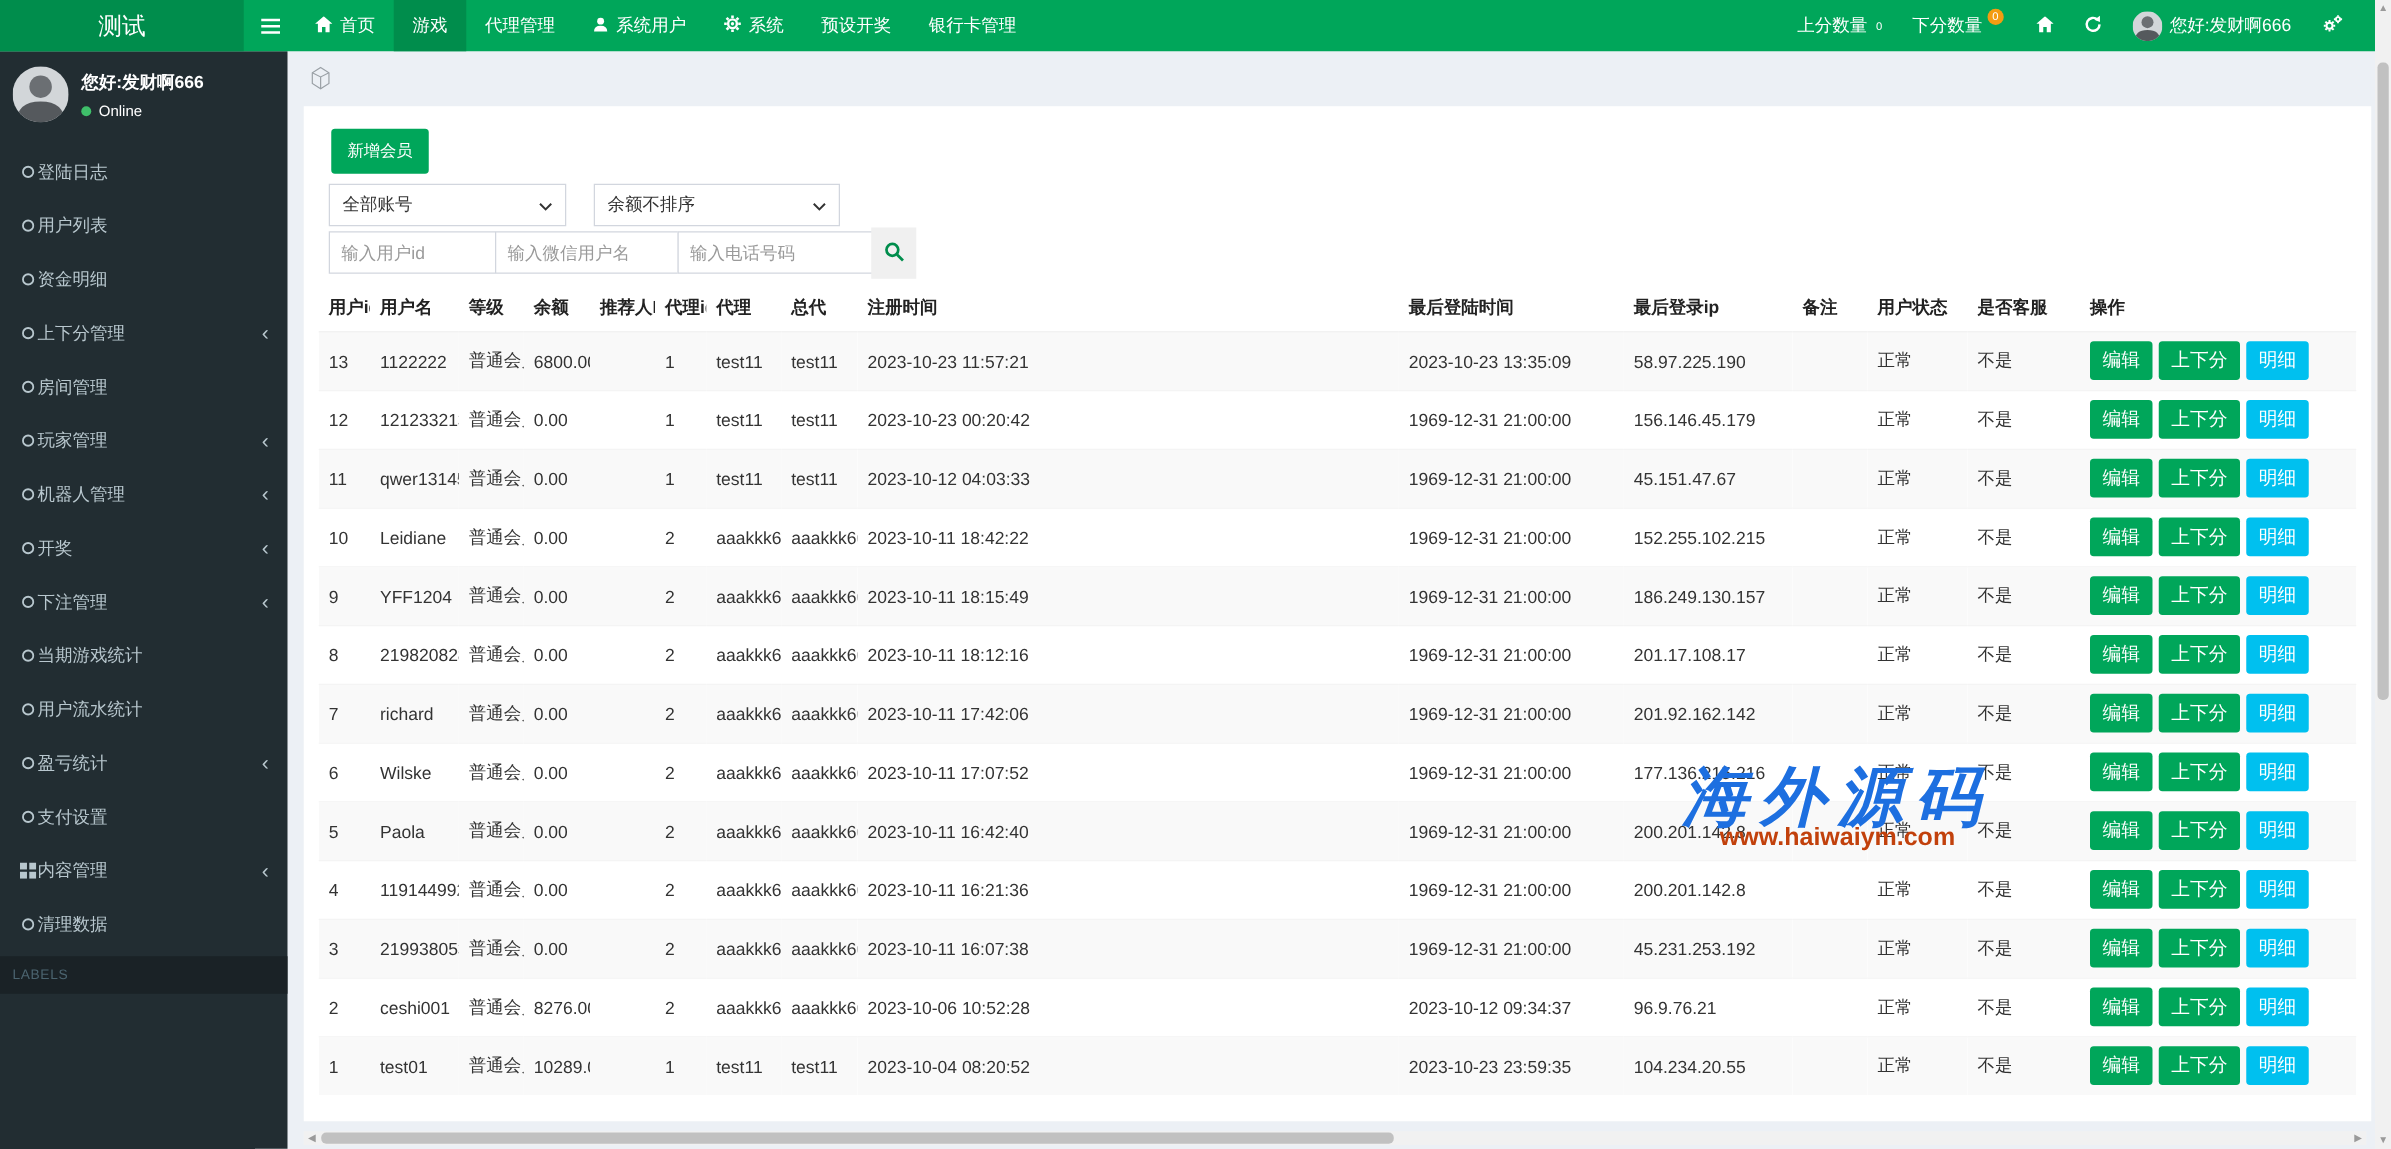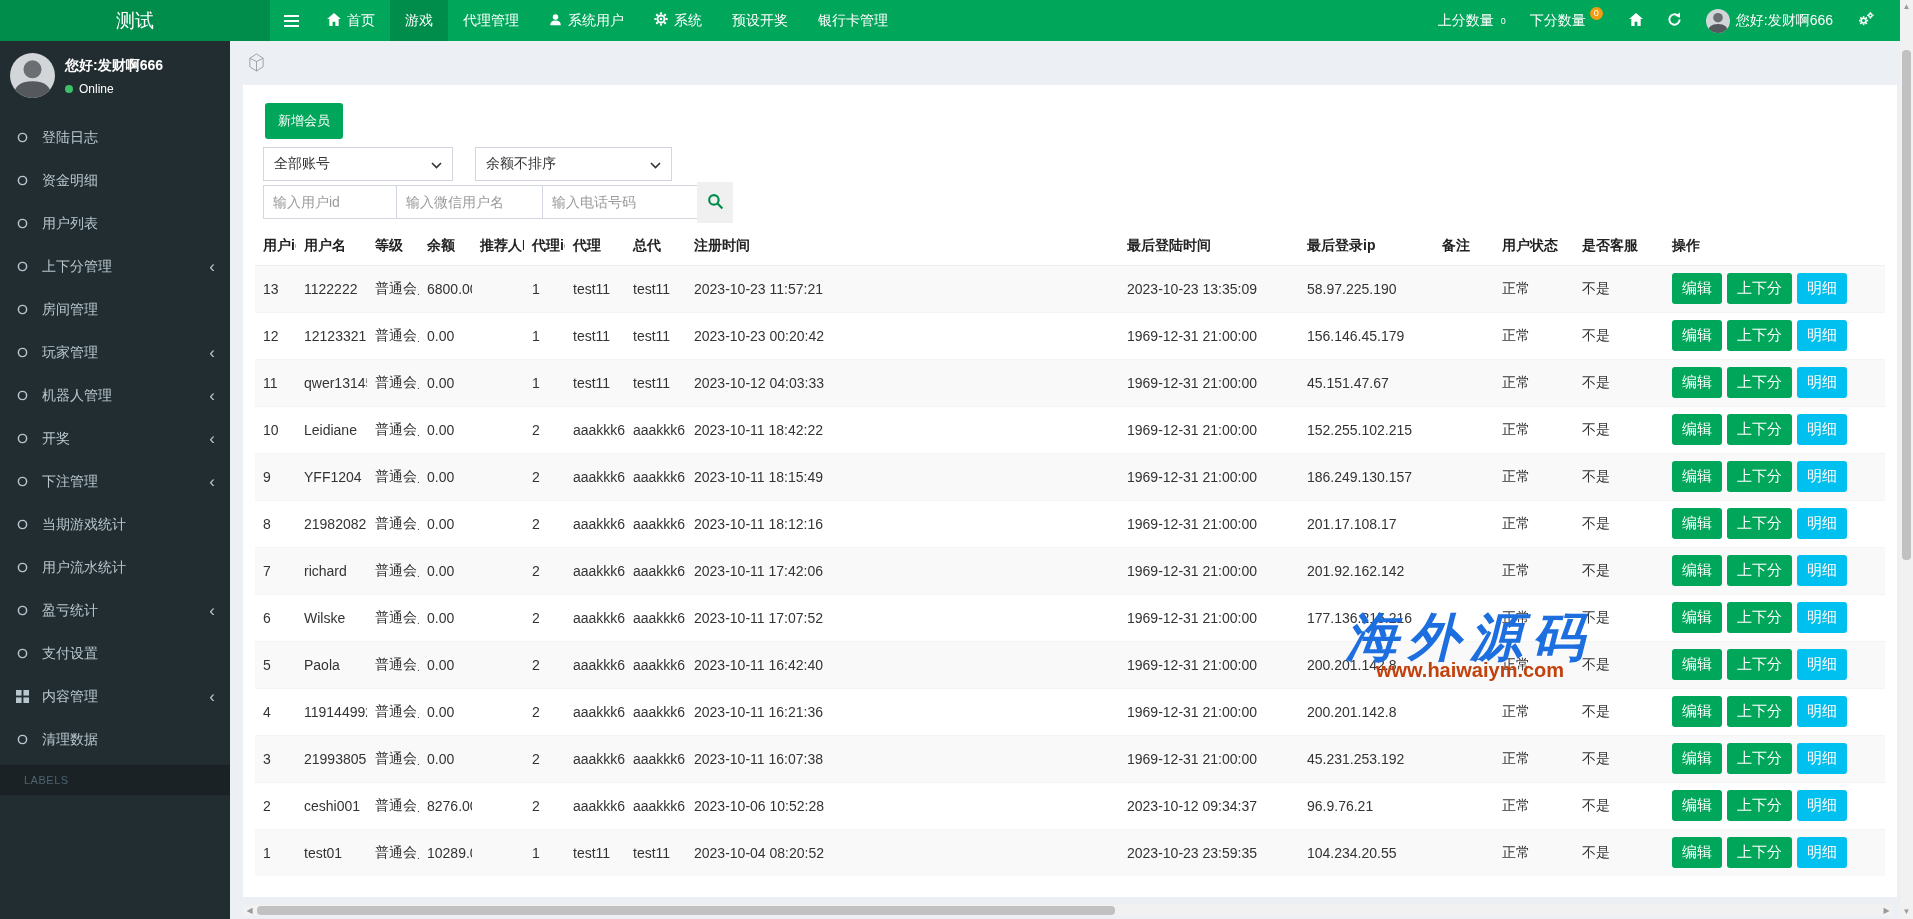--- a/index.html
+++ b/index.html
@@ -2,21 +2,21 @@
 <html><head>
 <meta charset="utf-8">
 <style>
   * { margin:0; padding:0; box-sizing:border-box; }
   html,body { width:1913px; height:919px; overflow:hidden;
     font-family:"Liberation Sans","DejaVu Sans",sans-serif; background:#ecf0f5; }
 
   
   .navbar { position:absolute; top:0; left:0; width:100%; height:41px; background:#00a65a; z-index:50;
     display:flex; align-items:stretch; }
-  .brand { width:270px; background:#008d4c; color:#fff; font-size:19px;
+  .brand { width:195px; background:#008d4c; color:#fff; font-size:19px;
     display:flex; align-items:center; justify-content:center; flex:0 0 auto; }
   .nav-left { display:flex; align-items:stretch; }
   .hamburger { width:42px; display:flex; flex-direction:column; justify-content:center; align-items:center; gap:3px; cursor:pointer; }
   .hamburger i { display:block; width:15px; height:2px; background:#fff; }
   .nav-item { display:flex; align-items:center; gap:6px; padding:0 15px; color:#fff; font-size:14px; cursor:pointer; }
   .nav-item.active { background:#008d4c; }
   .nav-right { margin-left:auto; display:flex; align-items:center; padding-right:26px; }
   .nav-right .nav-item { padding:0 12px; }
   .score sup { font-size:9px; color:#fff; margin-left:1px; }
   .badge { background:#f39c12; color:#fff; font-size:9px; line-height:1; padding:2px 4px; border-radius:7px;
@@ -25,25 +25,25 @@
 
   
   .sidebar { position:absolute; top:41px; left:0; width:230px; bottom:0; background:#222d32; z-index:40; }
   .user-panel { display:flex; padding:12px 10px; gap:10px; }
   .avatar-lg { width:45px; height:45px; border-radius:50%; overflow:hidden; flex:0 0 auto; }
   .user-info { padding-top:4px; }
   .user-info .uname { color:#fff; font-size:14px; font-weight:bold; margin-bottom:7px; }
   .user-info .ustatus { color:#fff; font-size:12px; display:flex; align-items:center; gap:6px; }
   .dot { width:8px; height:8px; border-radius:50%; background:#3fbf6a; display:inline-block; }
   .menu { list-style:none; margin-top:6px; }
-  .menu-item { height:43px; display:flex; align-items:center; gap:13px; padding:0 15px; color:#b8c7ce; font-size:14px; cursor:pointer; }
+  .menu-item { height:43px; display:flex; align-items:center; gap:1px; padding:0 15px; color:#b8c7ce; font-size:14px; cursor:pointer; }
   .menu-item .mi-icon { width:14px; display:flex; justify-content:center; color:#b8c7ce; }
   .menu-item .chev { margin-left:auto; font-size:17px; line-height:1; color:#b8c7ce; }
   .menu-header { height:30px; background:#1a2226; color:#4b646f; font-size:11px; letter-spacing:.5px;
-    display:flex; align-items:center; padding:0 24px; margin-top:4px; }
+    display:flex; align-items:center; padding:0 10px; margin-top:4px; }
 
   
   .content { position:absolute; top:41px; left:230px; right:0; bottom:0; background:#ecf0f5; }
   .crumb-icon { position:absolute; left:17px; top:12px; }
   .panel { position:absolute; left:13px; top:44px; right:16px; height:812px; background:#fff; }
   .btn { border:none; cursor:pointer; color:#fff; border-radius:3px; font-family:inherit; }
   .btn-success { background:#00a65a; }
   .btn-info { background:#00c0ef; }
   .btn-add { position:absolute; left:22px; top:18px; font-size:13px; padding:9px 13px; }
 
@@ -214,29 +214,29 @@
           </svg>
         </span>
         <span>登陆日志</span>
       </li>
       <li class="menu-item">
         <span class="mi-icon">
           <svg width="11" height="11" viewBox="0 0 12 12">
             <circle cx="6" cy="6" r="4.5" fill="none" stroke="currentColor" stroke-width="1.6"></circle>
           </svg>
         </span>
+        <span>用户列表</span>
+      </li>
+      <li class="menu-item">
+        <span class="mi-icon">
+          <svg width="11" height="11" viewBox="0 0 12 12">
+            <circle cx="6" cy="6" r="4.5" fill="none" stroke="currentColor" stroke-width="1.6"></circle>
+          </svg>
+        </span>
         <span>资金明细</span>
-      </li>
-      <li class="menu-item">
-        <span class="mi-icon">
-          <svg width="11" height="11" viewBox="0 0 12 12">
-            <circle cx="6" cy="6" r="4.5" fill="none" stroke="currentColor" stroke-width="1.6"></circle>
-          </svg>
-        </span>
-        <span>用户列表</span>
       </li>
       <li class="menu-item">
         <span class="mi-icon">
           <svg width="11" height="11" viewBox="0 0 12 12">
             <circle cx="6" cy="6" r="4.5" fill="none" stroke="currentColor" stroke-width="1.6"></circle>
           </svg>
         </span>
         <span>上下分管理</span>
         <span class="chev">‹</span>
       </li>

